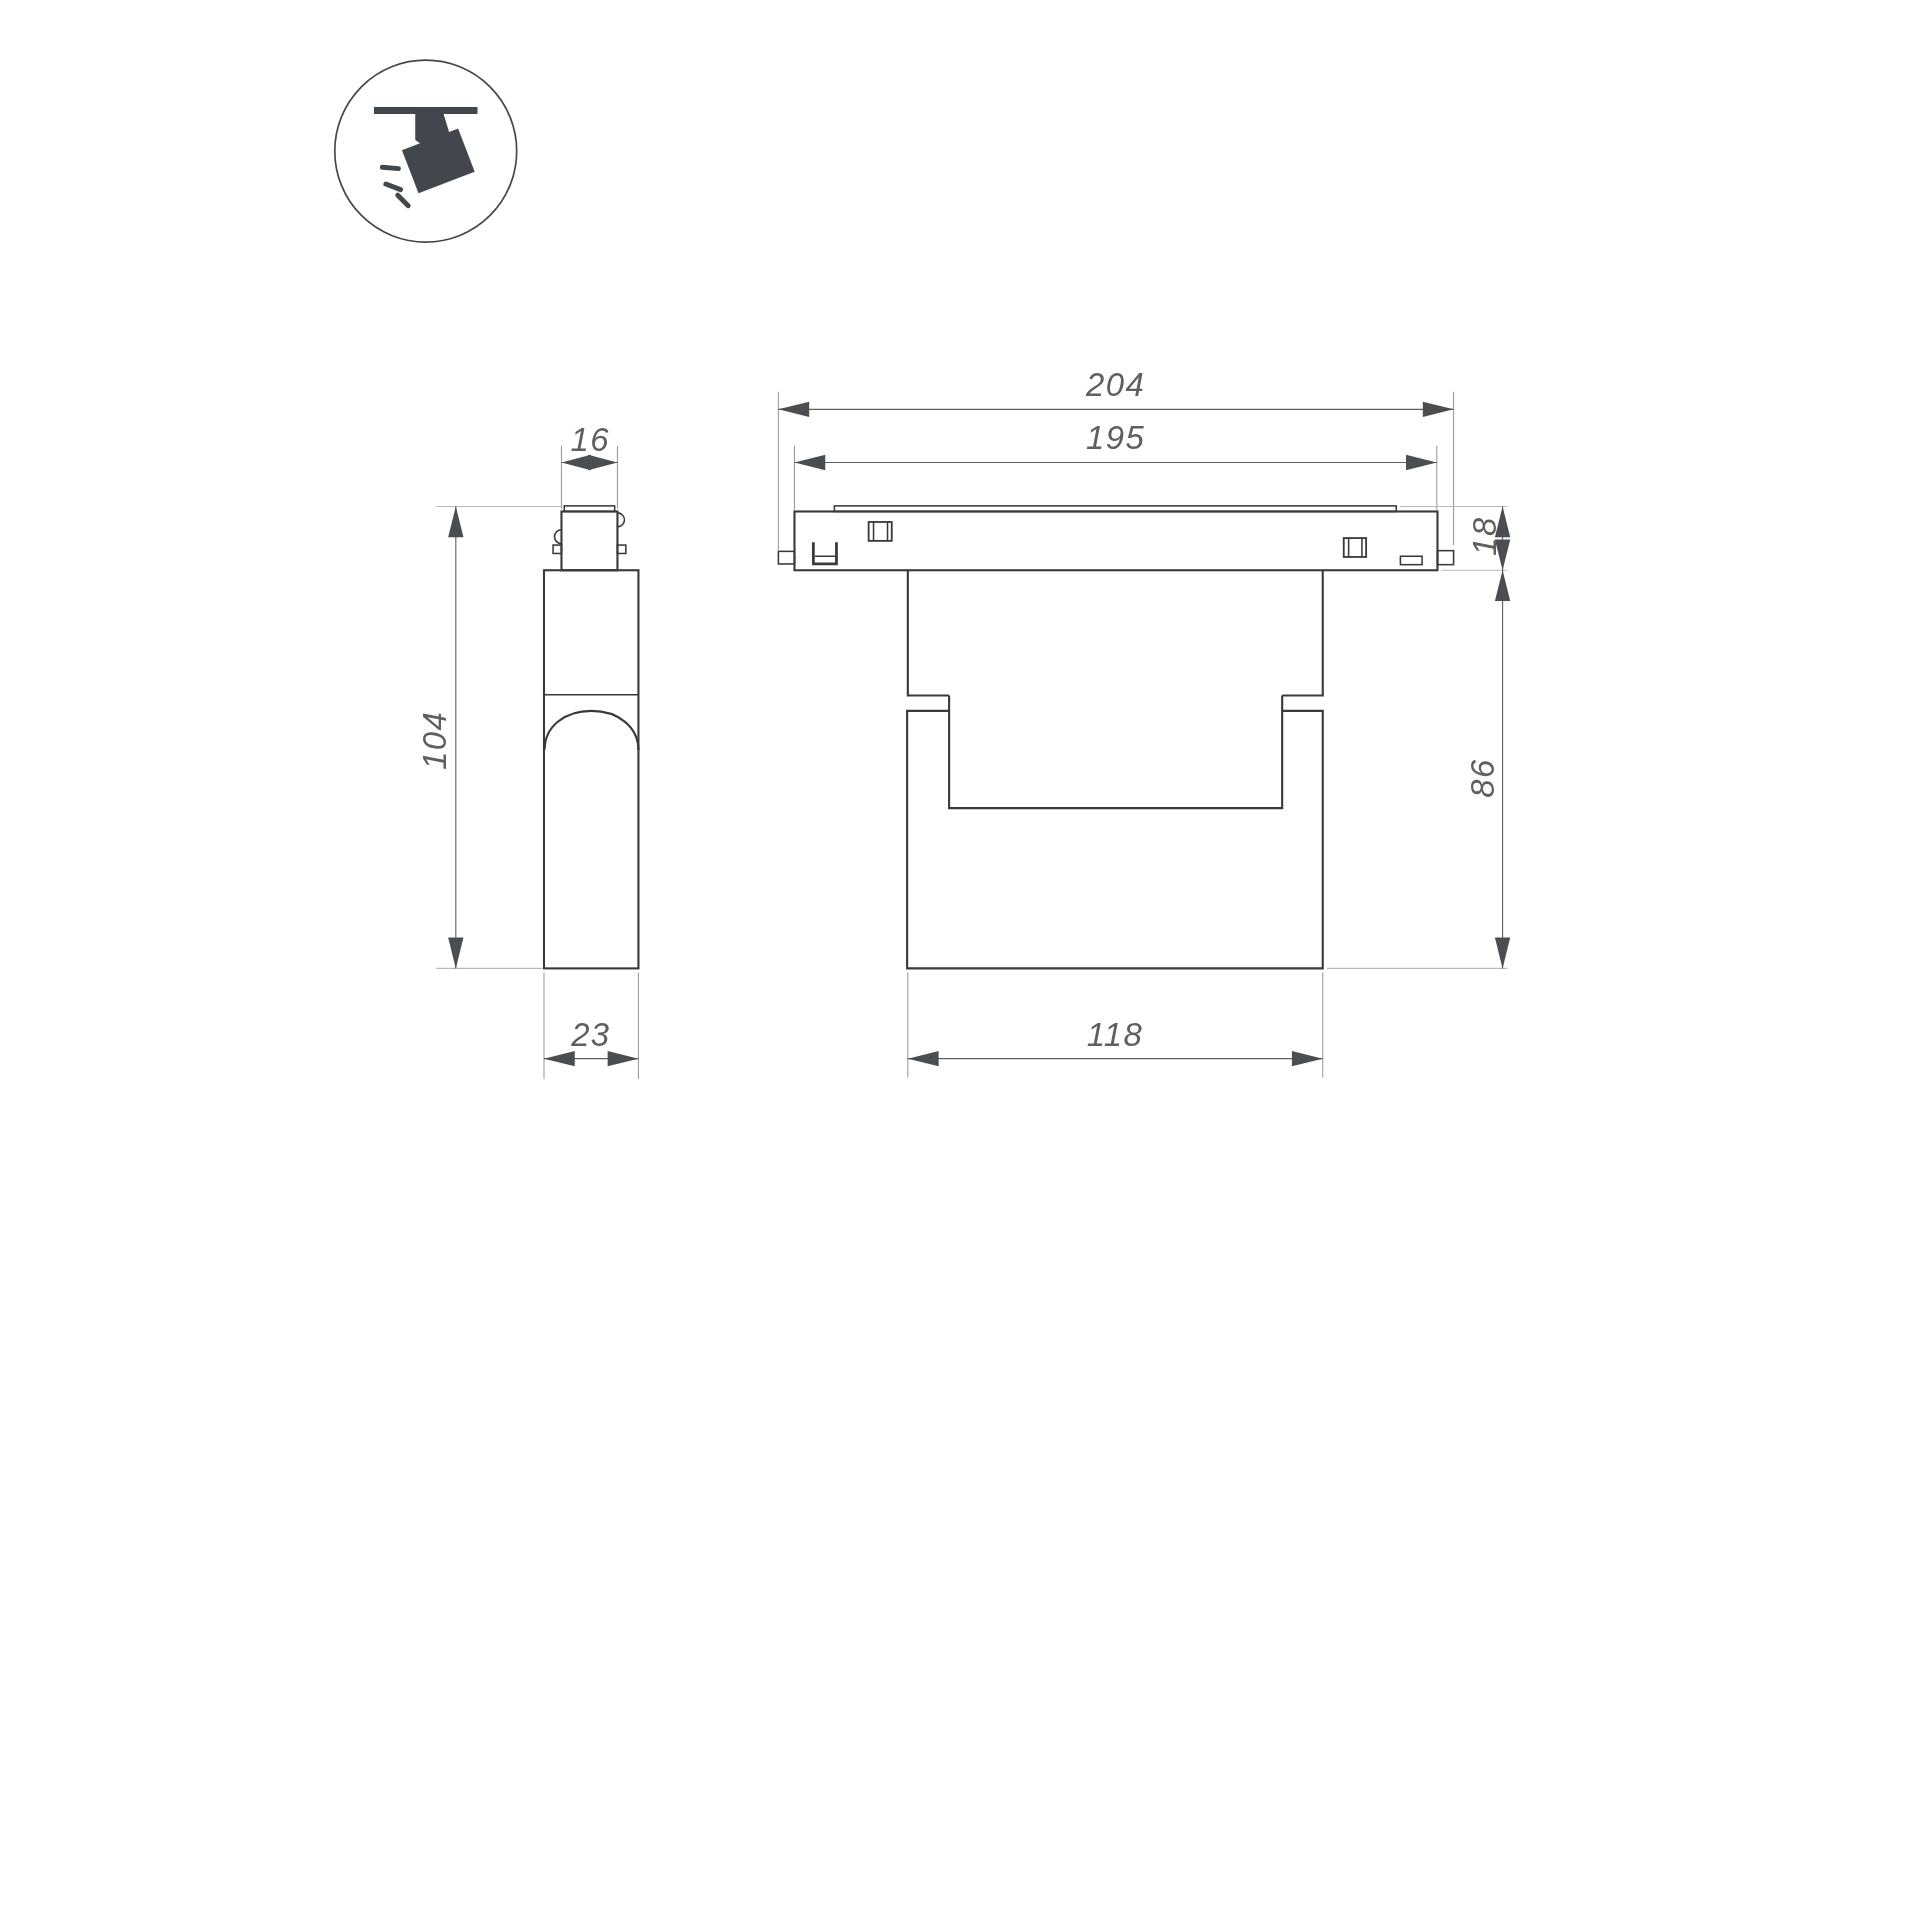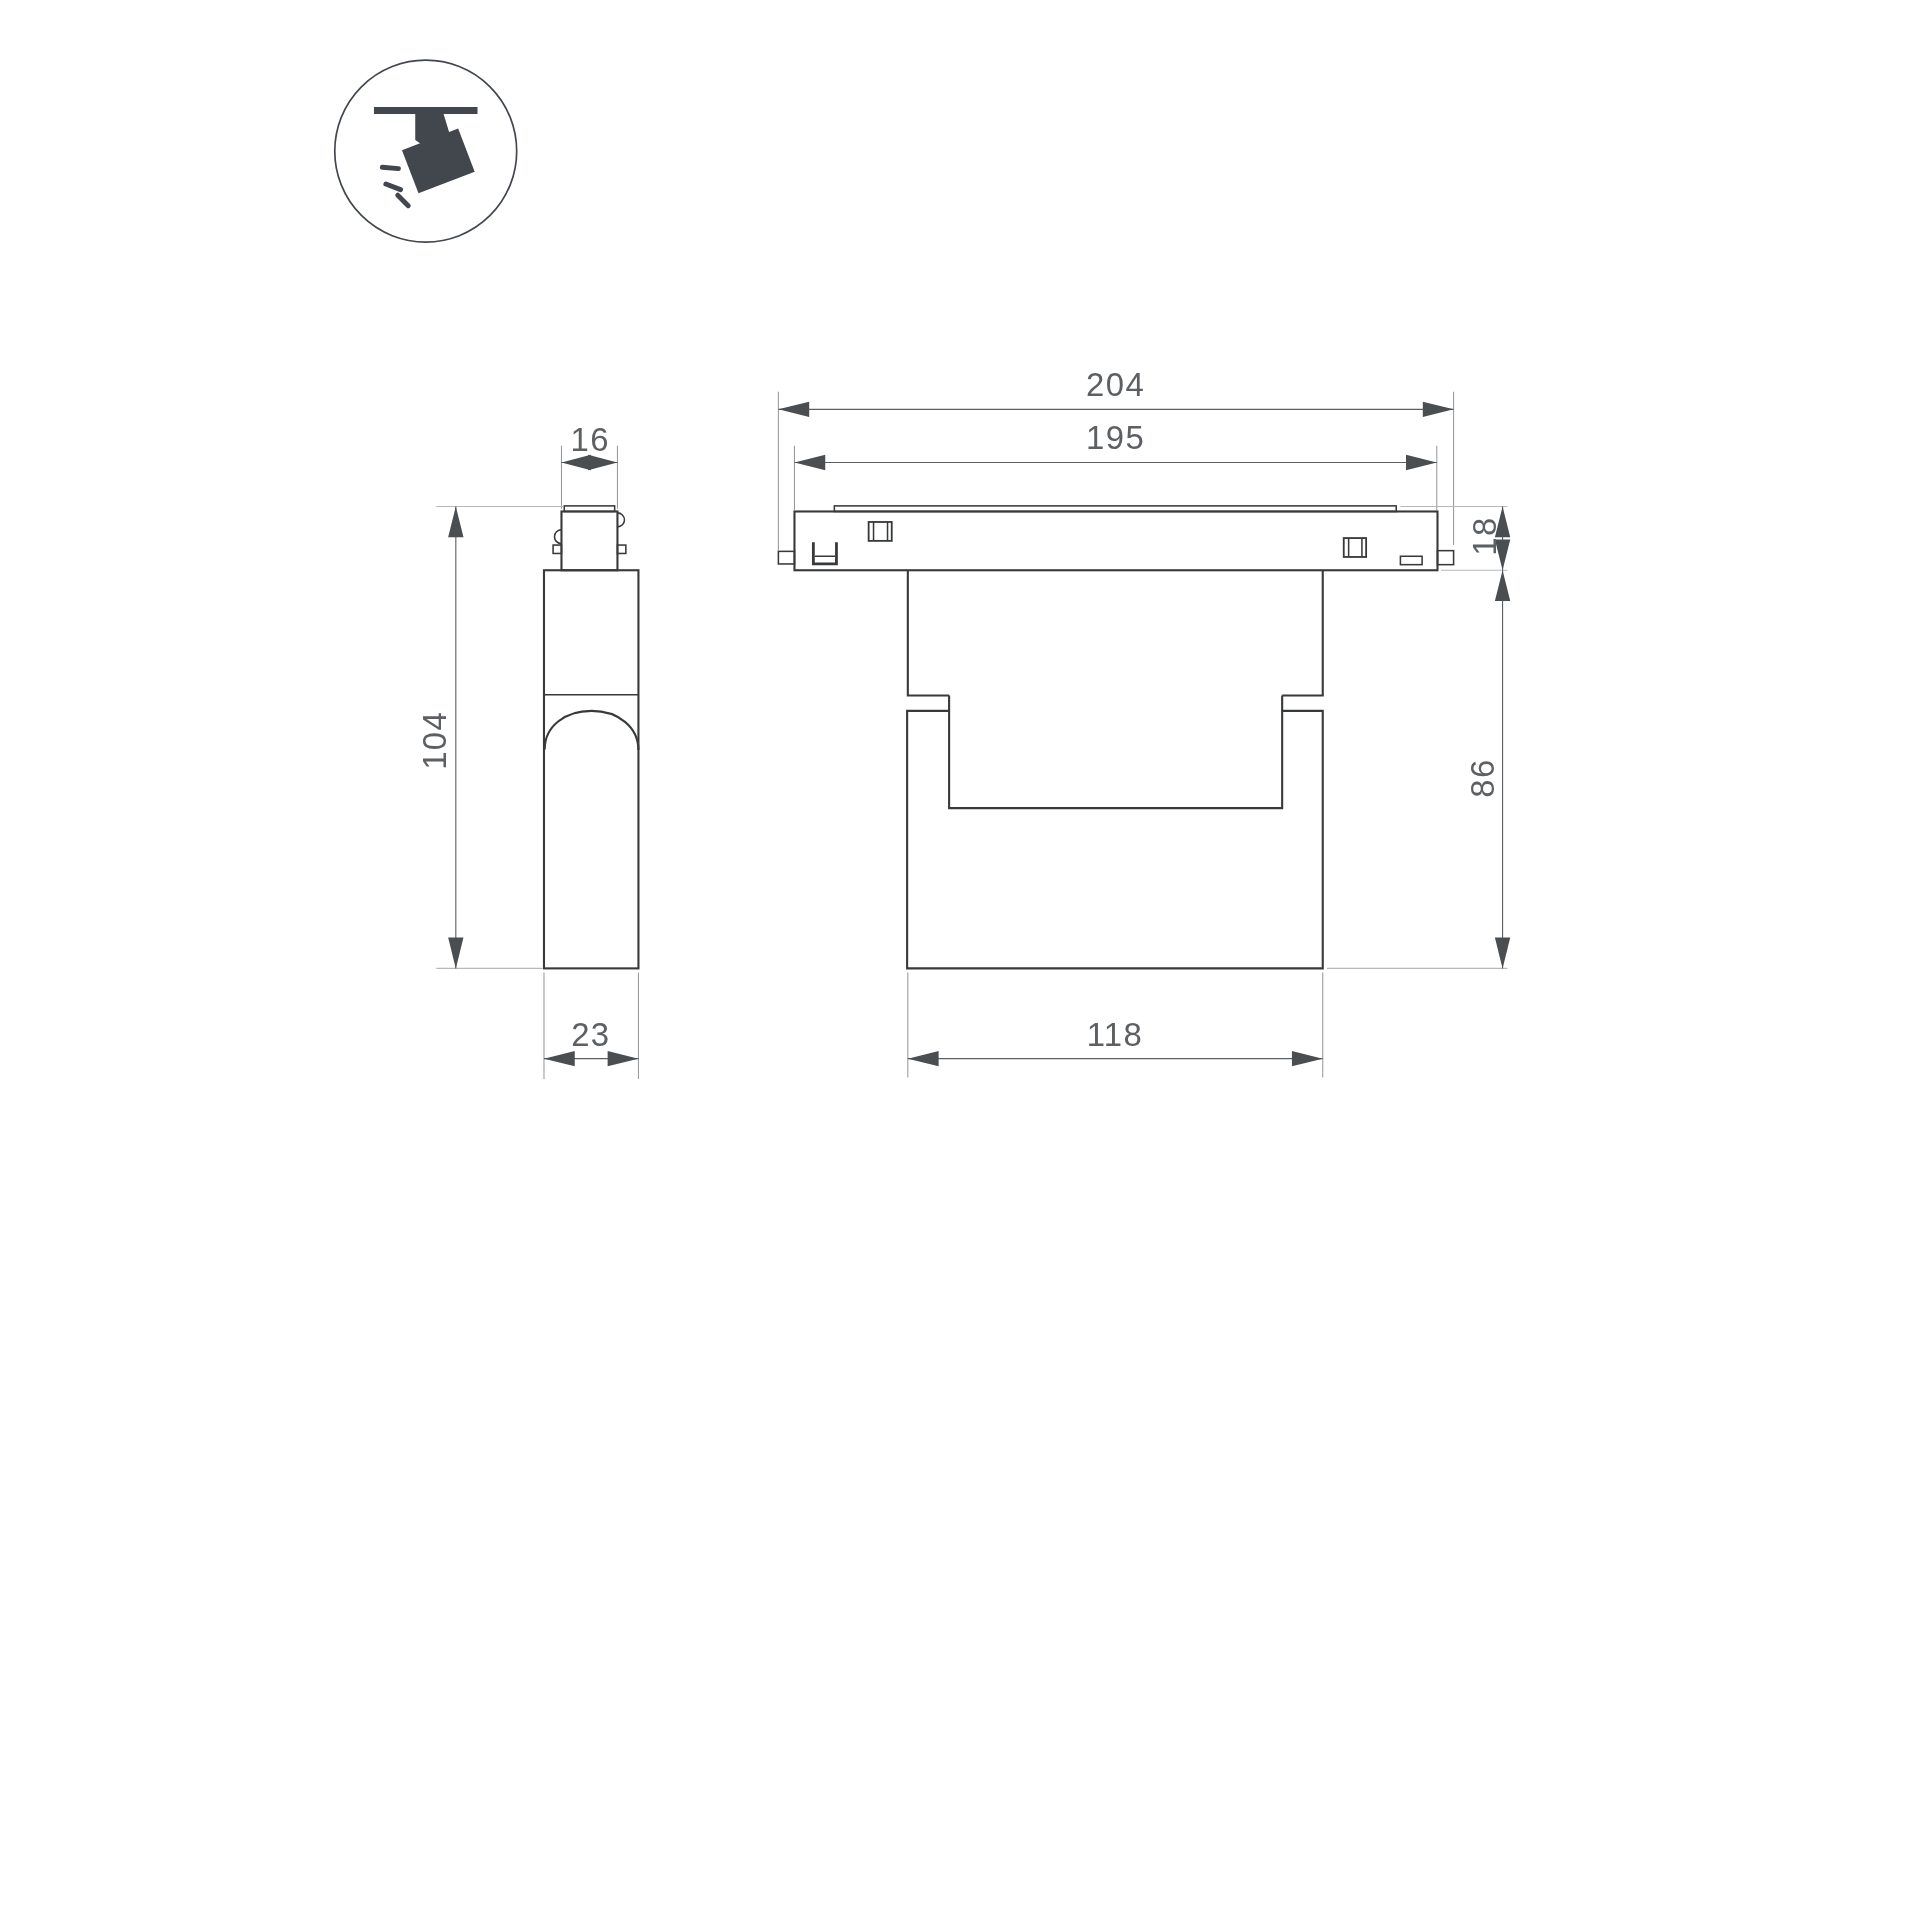--- a/index.html
+++ b/index.html
@@ -1,17 +1,17 @@
 <!DOCTYPE html>
 <html style="--c-bg: #ffffff; --c-line: #37393b; --c-dim: #5d6063; --c-ext: #96999c; --c-extlight: #b5b8ba; --c-arrow: #4b4e51; --c-text: #5d6063; --c-icon: #41474d;"><head>
 <meta charset="utf-8">
 <style>
   html,body{margin:0;padding:0;background:#ffffff;}
   .canvas{width:1929px;height:1398px;position:relative;background:var(--c-bg,#fff);
-          font-family:"Liberation Sans", sans-serif;}
+          font-family:"Liberation Sans", sans-serif;font-style:italic;}
   svg{display:block;width:100%;height:100%;}
   .outline{fill:none;stroke:var(--c-line);stroke-width:3;}
   .outline-thin{fill:none;stroke:var(--c-line);stroke-width:2.2;}
   .detail{fill:none;stroke:var(--c-line);stroke-width:2.6;}
   .detail-thick{fill:none;stroke:var(--c-line);stroke-width:4;}
   .dim{fill:none;stroke:var(--c-dim);stroke-width:1.6;}
   .ext{fill:none;stroke:var(--c-ext);stroke-width:1.5;}
   .ext-light{fill:none;stroke:var(--c-extlight);stroke-width:1.5;}
   .arrow{fill:var(--c-arrow);stroke:none;}
   .dimtext{fill:var(--c-text);font-size:47px;font-weight:300;letter-spacing:2px;}

